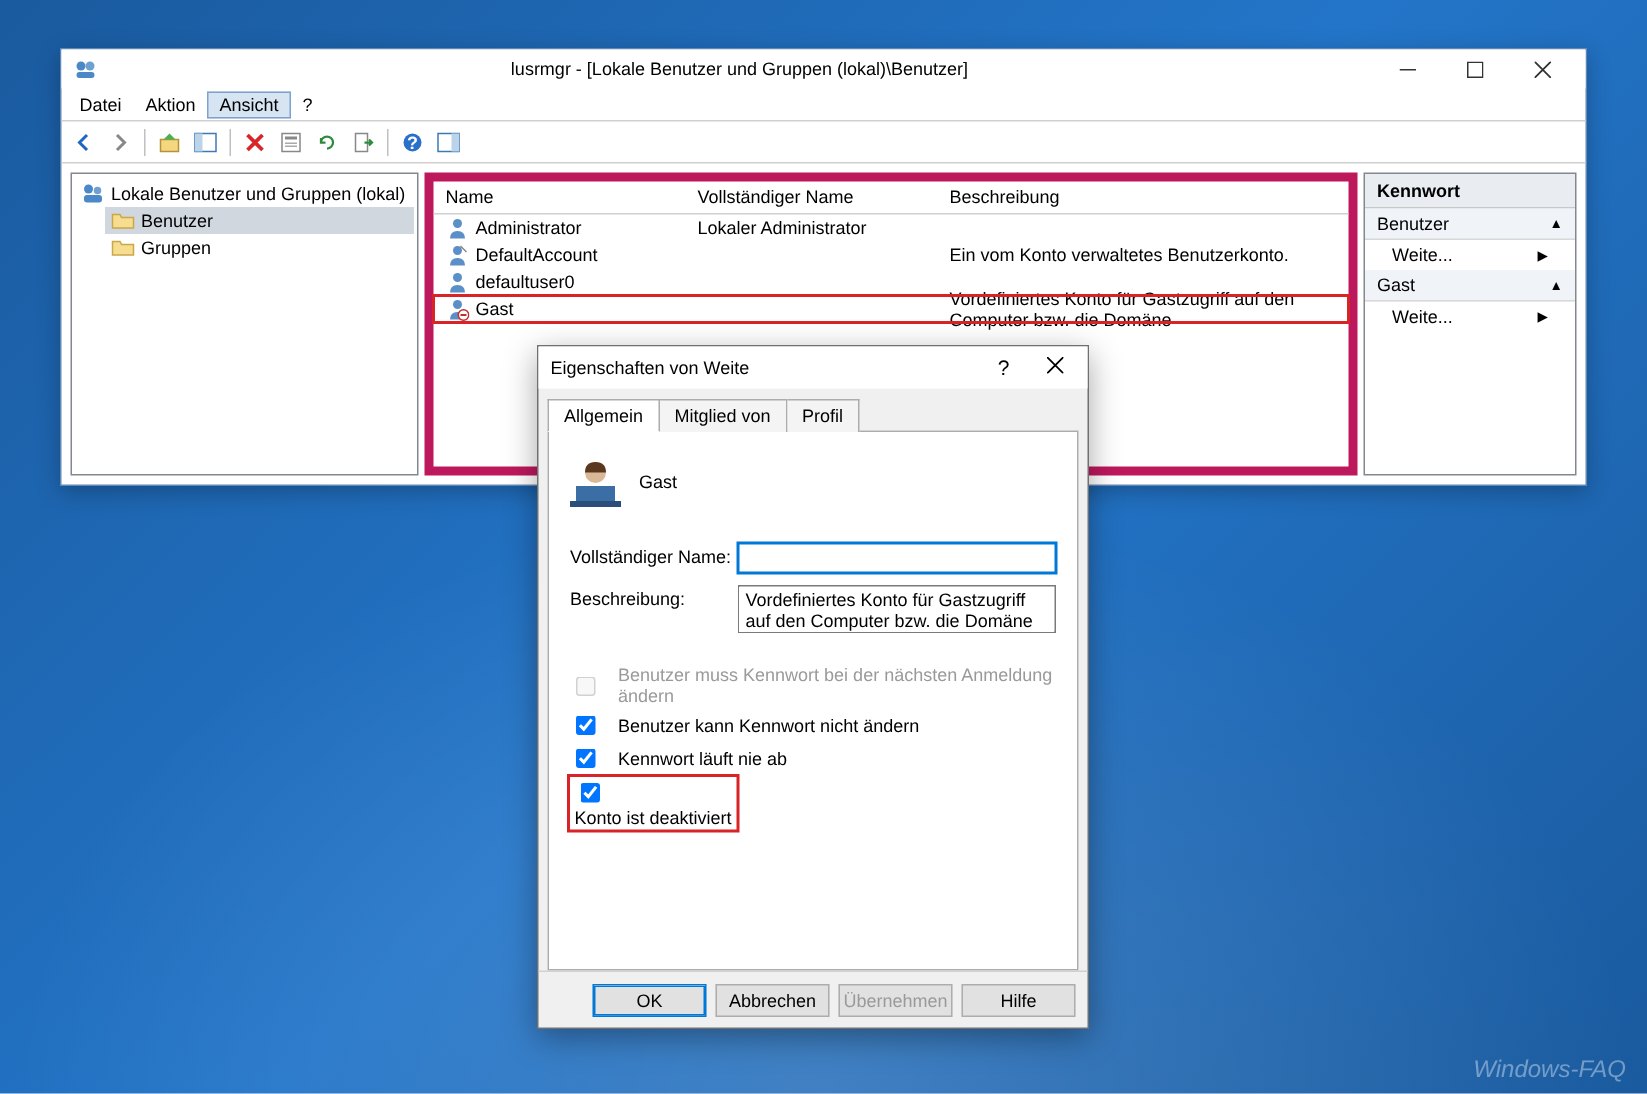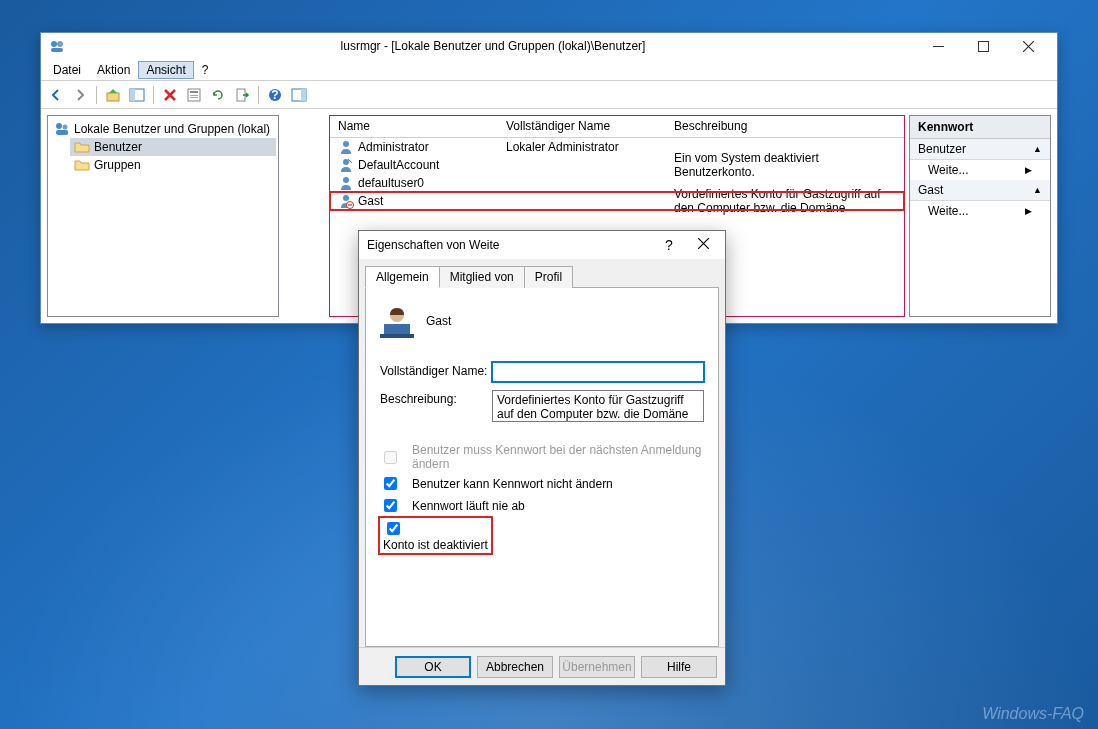--- a/index.html
+++ b/index.html
@@ -24,21 +24,21 @@
   .tbtn svg { width:16px; height:16px; }
   .tsep { width:1px; height:18px; background:#c0c0c0; margin:0 3px; }
 
   .body { flex:1; display:flex; padding:6px; gap:4px; overflow:hidden; }
   .tree { width:232px; border:1px solid #828790; background:#fff; padding:4px 2px; }
   .tnode { display:flex; align-items:center; height:18px; gap:4px; padding:0 4px; }
   .tnode.selected { background:#d0d7de; }
   .indent1 { margin-left:20px; }
   .ticon { width:16px; height:16px; }
 
-  .listarea { flex:1; border:1px solid #be185d; background:#fff; display:flex; flex-direction:column;margin-left:46px; }
+  .listarea { flex:1; border:6px solid #be185d; background:#fff; display:flex; flex-direction:column; }
   .lhead { display:flex; height:22px; border-bottom:1px solid #d0d0d0; }
   .lh { padding:3px 8px; color:#000; }
   .lh1 { width:168px; } .lh2 { width:168px; } .lh3 { flex:1; }
   .lrow { display:flex; height:18px; align-items:center; }
   .lc { padding:0 8px; display:flex; align-items:center; gap:4px; }
   .lc1 { width:168px; } .lc2 { width:168px; } .lc3 { flex:1; }
   .usr-icon { width:16px; height:16px; }
   .hl-row { position:relative; }
   .hl-box { position:absolute; left:-1px; right:-1px; top:-1px; bottom:-1px; border:2px solid #d92326; pointer-events:none; }
 
@@ -227,21 +227,21 @@
       <div class="lrow">
         <div class="lc lc1">
             <svg class="usr-icon" viewBox="0 0 16 16">
               <circle cx="8" cy="5" r="3" fill="#5b8fc7"></circle>
               <path d="M3 15 Q3 10 8 10 Q13 10 13 15 Z" fill="#5b8fc7"></path>
               <path d="M10 2 L14 6" stroke="#888" stroke-width="1"></path>
             </svg>
             <span>DefaultAccount</span>
           </div>
         <div class="lc lc2"></div>
-        <div class="lc lc3">Ein vom System deaktiviert Benutzerkonto.</div>
+        <div class="lc lc3">Ein vom Konto verwaltetes Benutzerkonto.</div>
       </div>
       <div class="lrow">
         <div class="lc lc1">
             <svg class="usr-icon" viewBox="0 0 16 16">
               <circle cx="8" cy="5" r="3" fill="#5b8fc7"></circle>
               <path d="M3 15 Q3 10 8 10 Q13 10 13 15 Z" fill="#5b8fc7"></path>
             </svg>
             <span>defaultuser0</span>
           </div>
         <div class="lc lc2"></div>

